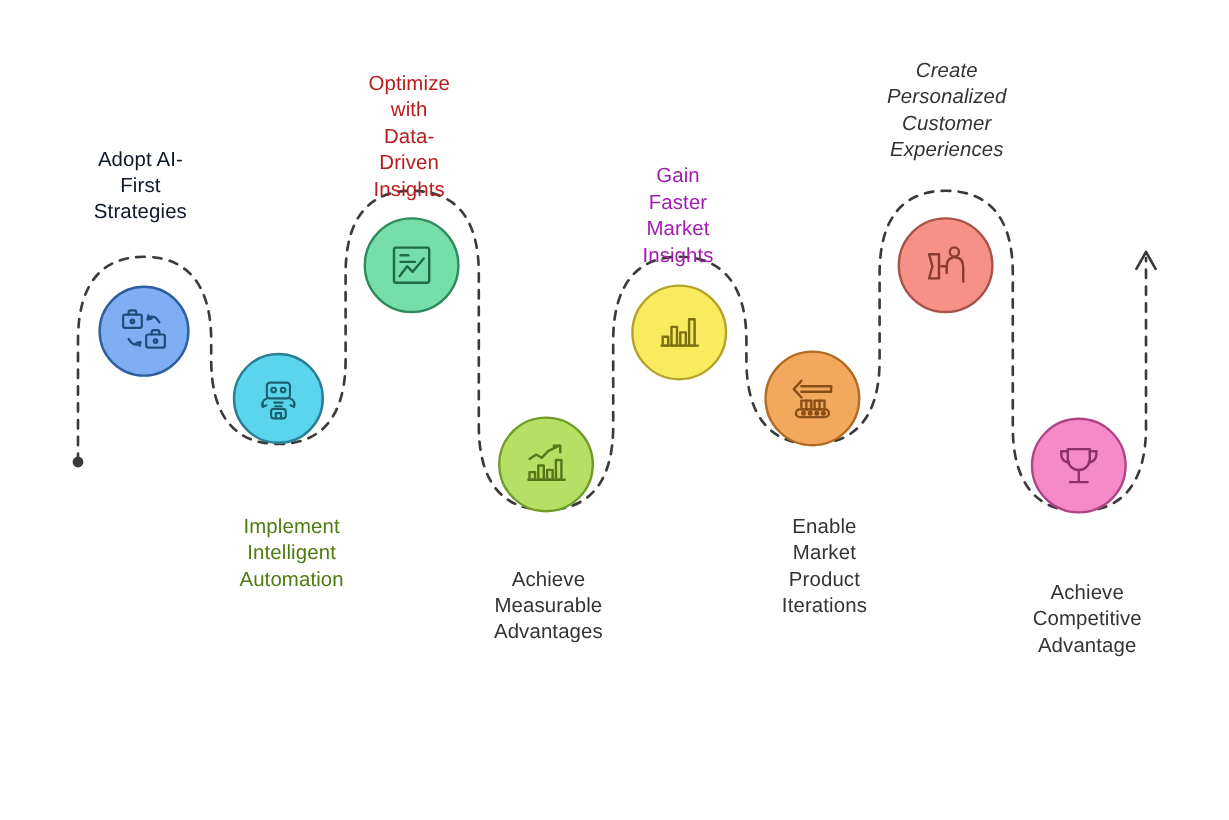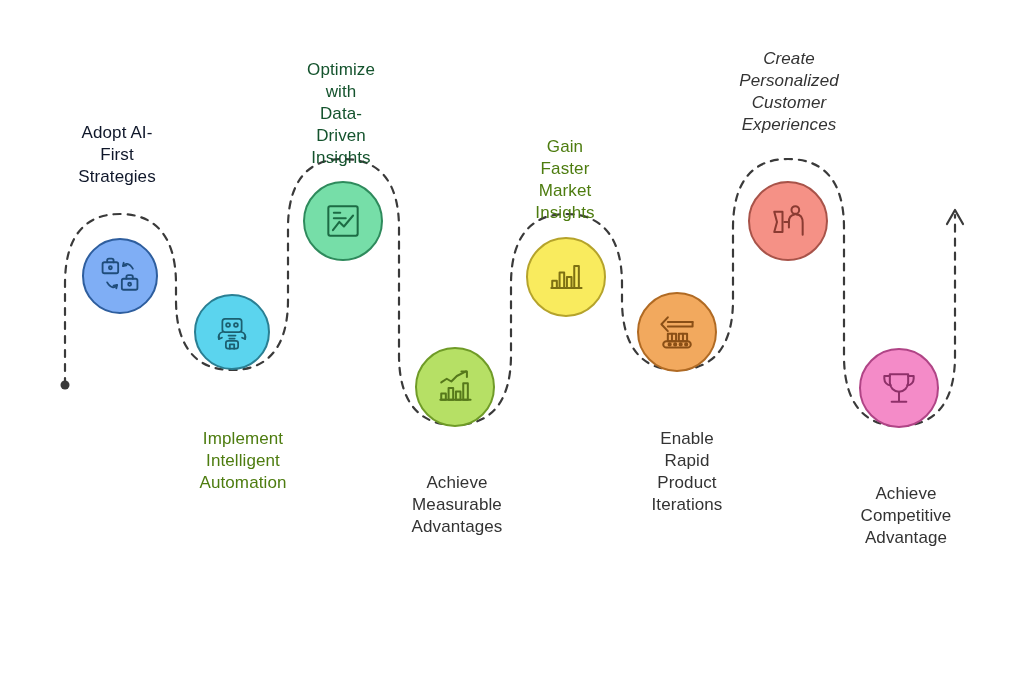--- a/index.html
+++ b/index.html
@@ -140,21 +140,21 @@
 
   <div class="node">
     <div class="node-circle" style="left: 343px; top: 221px; width: 80px; height: 80px; background: rgb(118, 222, 168); border: 2px solid rgb(46, 138, 92);">
       <svg class="node-icon" width="44" height="44" viewBox="0 0 48 48" fill="none" stroke-width="2.2" stroke-linecap="round" stroke-linejoin="round" stroke="#1C6B44">
         <rect x="8" y="8" width="32" height="32" rx="2"></rect>
         <path d="M14 15 h7"></path>
         <path d="M14 21 h13"></path>
         <path d="M13 34 l7 -9 l5 5 l10 -12"></path>
       </svg>
     </div>
-    <div class="node-label above" style="left: 341px; color: #14532d; top: 59px;">Optimize with
+    <div class="node-label above" style="left: 341px; color: #b91c1c; top: 59px;">Optimize with
 Data-Driven
 Insights</div>
   </div>
 
   <div class="node">
     <div class="node-circle" style="left: 455px; top: 387px; width: 80px; height: 80px; background: rgb(182, 224, 101); border: 2px solid rgb(111, 155, 39);">
       <svg class="node-icon" width="44" height="44" viewBox="0 0 48 48" fill="none" stroke-width="2.2" stroke-linecap="round" stroke-linejoin="round" stroke="#56781B">
         <path d="M8 38 h33"></path>
         <rect x="9" y="31" width="5" height="7"></rect>
         <rect x="17" y="25" width="5" height="13"></rect>
@@ -172,42 +172,42 @@
   <div class="node">
     <div class="node-circle" style="left: 566px; top: 277px; width: 80px; height: 80px; background: rgb(249, 235, 94); border: 2px solid rgb(181, 163, 43);">
       <svg class="node-icon" width="44" height="44" viewBox="0 0 48 48" fill="none" stroke-width="2.2" stroke-linecap="round" stroke-linejoin="round" stroke="#7D7012">
         <path d="M8 36 h33"></path>
         <rect x="9" y="28" width="5" height="8"></rect>
         <rect x="17" y="19" width="5" height="17"></rect>
         <rect x="25" y="24" width="5" height="12"></rect>
         <rect x="33" y="12" width="5" height="24"></rect>
       </svg>
     </div>
-    <div class="node-label above" style="left: 565px; color: #4d7c0f; top: 136px;">Gain Faster
+    <div class="node-label above" style="left: 565px; color: #a21caf; top: 136px;">Gain Faster
 Market Insights</div>
   </div>
 
   <div class="node">
     <div class="node-circle" style="left: 677px; top: 332px; width: 80px; height: 80px; background: rgb(242, 169, 94); border: 2px solid rgb(176, 106, 35);">
       <svg class="node-icon" width="44" height="44" viewBox="0 0 48 48" fill="none" stroke-width="2.2" stroke-linecap="round" stroke-linejoin="round" stroke="#8A4F16">
         <path d="M41 13 H14"></path>
         <path d="M41 13 V18 H14"></path>
         <path d="M14 8 L7 15.5 L14 23"></path>
         <rect x="14" y="26" width="9" height="8"></rect>
         <path d="M18.5 26 v8"></path>
         <rect x="26" y="26" width="9" height="8"></rect>
         <path d="M30.5 26 v8"></path>
         <rect x="9" y="34" width="30" height="7" rx="3.5"></rect>
         <circle cx="16" cy="37.5" r="1.2"></circle>
         <circle cx="22" cy="37.5" r="1.2"></circle>
         <circle cx="28" cy="37.5" r="1.2"></circle>
         <circle cx="34" cy="37.5" r="1.2"></circle>
       </svg>
     </div>
-    <div class="node-label" style="left: 687px; color: rgb(51, 51, 51); top: 428px;">Enable Rapid
+    <div class="node-label" style="left: 687px; color: rgb(51, 51, 51); top: 428px;">Enable Market
 Product Iterations</div>
   </div>
 
   <div class="node">
     <div class="node-circle" style="left: 788px; top: 221px; width: 80px; height: 80px; background: rgb(245, 145, 134); border: 2px solid rgb(168, 83, 73);">
       <svg class="node-icon" width="44" height="44" viewBox="0 0 48 48" fill="none" stroke-width="2.2" stroke-linecap="round" stroke-linejoin="round" stroke="#8A3B32">
         <path d="M9 14 h9 v22 h-9 l3 -11 z"></path>
         <circle cx="32" cy="12" r="4.2"></circle>
         <path d="M33 17 c5 0 7 4 7 9 v13"></path>
         <path d="M31 17 c-4 0.6 -6 4 -6 8 v6"></path>

